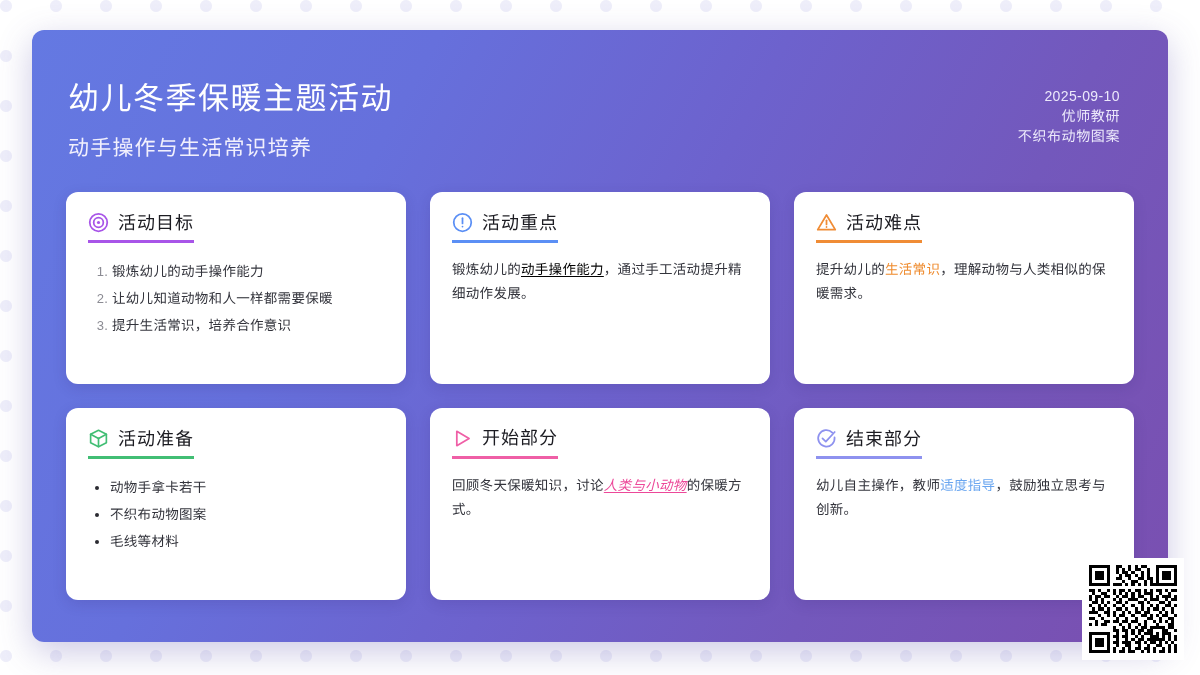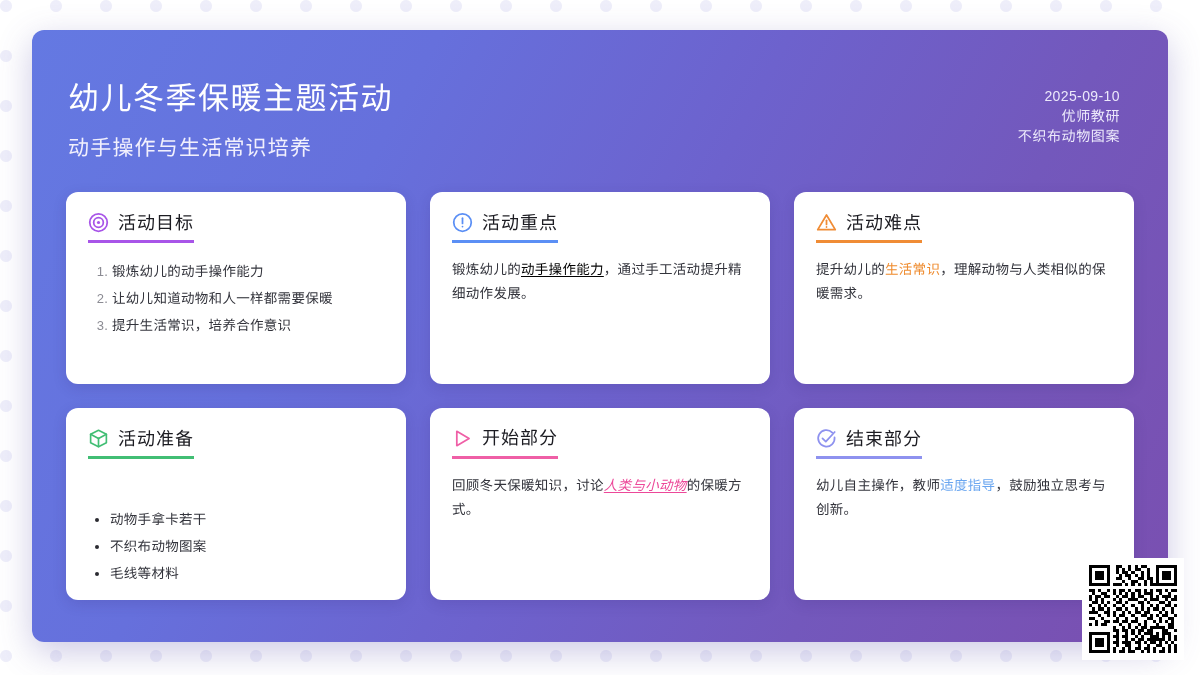--- a/index.html
+++ b/index.html
@@ -152,21 +152,20 @@
   }
   ol.card-list li::marker { color: #8b8b93; font-size: 13px; }
 
   ul.card-list {
     list-style: disc;
     padding-left: 22px;
     font-size: 13.5px;
     line-height: 27px;
     color: #33343c;
     letter-spacing: 0.3px;
-    margin-top: 32px;
   }
   ul.card-list li::marker { color: #2b2b31; }
 
   
   .kw { white-space: nowrap; }
   .kw-blue   { color: #000000; text-decoration: underline; text-underline-offset: 2px; }
   .kw-orange { color: #ef8b2e; margin-top: 35px; }
   .kw-pink   { color: #ec4899; font-style: italic; text-decoration: underline; text-underline-offset: 2px; }
   .kw-skyblue{ color: #6aa6f0; }
 

